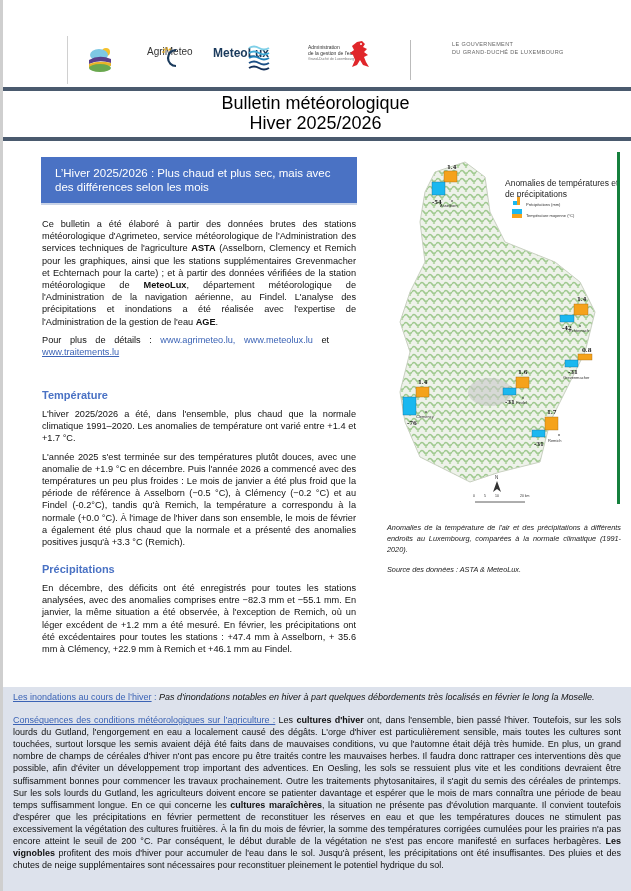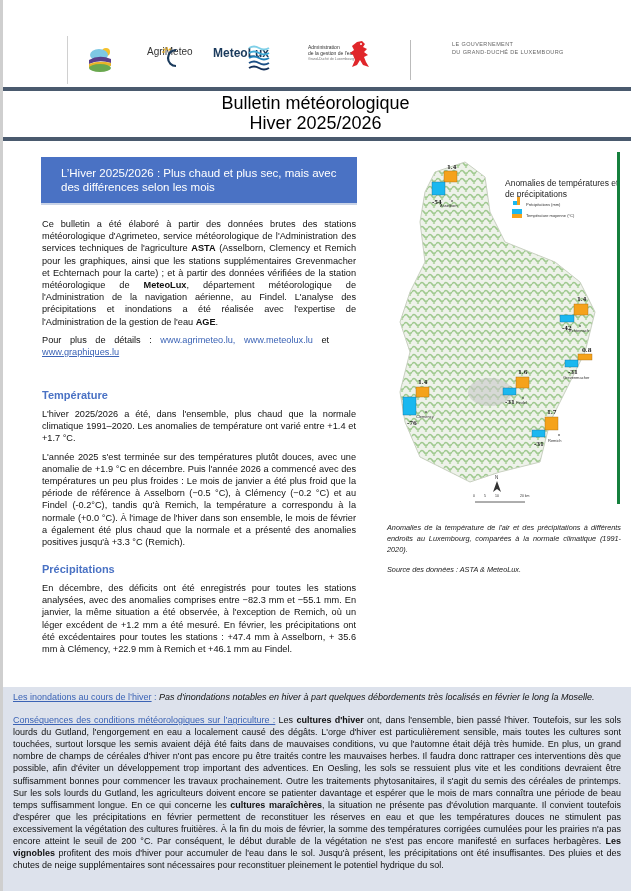--- a/index.html
+++ b/index.html
@@ -18,21 +18,21 @@
   .lt-meteo { font-size: 12px; font-weight: bold; color: #1a3a5c; }
   .lt-small { font-size: 5px; line-height: 6px; color: #333; }
   .lt-gov { font-size: 5.5px; line-height: 8px; color: #666; letter-spacing: 0.4px; }
   .gov-sep { width: 1px; height: 40px; background: #bbb; margin: 0 10px 0 8px; }
   
   .rule { position: absolute; left: 3px; width: 628px; height: 4px; background: #4a5a6e; }
   .rule-top { top: 87px; }
   .rule-bottom { top: 137px; }
   .title { position: absolute; top: 93px; left: 0; width: 631px; text-align: center; font-weight: normal; font-size: 18px; line-height: 20px; color: #000; }
   
-  .banner { position: absolute; left: 41px; top: 157px; width: 316px; height: 46px; background: #4a72c4; color: #fff; font-size: 11.5px; line-height: 14px; padding: 9px 20px; }
+  .banner { position: absolute; left: 41px; top: 157px; width: 316px; height: 46px; background: #4a72c4; color: #fff; font-size: 11.5px; line-height: 14px; padding: 9px 14px; }
   .banner-shadow { position: absolute; left: 41px; top: 203px; width: 316px; height: 2px; background: #c9d3e6; }
   .col { position: absolute; left: 42px; width: 314px; font-size: 9.2px; line-height: 12.2px; text-align: justify; color: #111; }
   .col p { margin-bottom: 6px; }
   .col b { font-weight: bold; }
   .link { color: #3b63b5; }
   .link-u { color: #3b63b5; text-decoration: underline; }
   .h2 { position: absolute; left: 42px; font-size: 11px; color: #4a72c4; font-weight: bold; text-align: right; }
   
   .map-frame { position: absolute; left: 380px; top: 152px; width: 240px; height: 352px; border-right: 3px solid #15803d; background: #fff; overflow: hidden; }
   .caption { position: absolute; left: 387px; top: 522px; width: 234px; font-size: 7.3px; line-height: 11px; font-style: italic; text-align: justify; color: #222; }
@@ -109,21 +109,21 @@
   <div>Bulletin météorologique</div>
   <div>Hiver 2025/2026</div>
 </div>
 <div class="rule rule-bottom"></div>
 
 <div class="banner">L’Hiver 2025/2026 : Plus chaud et plus sec, mais avec des différences selon les mois</div>
 <div class="banner-shadow"></div>
 
 <div class="col" style="top:218px;">
   <p><span>Ce bulletin a été élaboré à partir des données brutes des stations météorologique d'Agrimeteo, service météorologique de l'Administration des services techniques de l'agriculture </span><b>ASTA</b><span> (Asselborn, Clemency et Remich pour les graphiques, ainsi que les stations supplémentaires Grevenmacher et Echternach pour la carte) ; et à partir des données vérifiées de la station météorologique de </span><b>MeteoLux</b><span>, département météorologique de l'Administration de la navigation aérienne, au Findel. L'analyse des précipitations et inondations a été réalisée avec l'expertise de l'Administration de la gestion de l'eau </span><b>AGE</b><span>.</span></p>
-  <p style="word-spacing:6px;"><span>Pour plus de détails : </span><span class="link">www.agrimeteo.lu,</span> <span class="link">www.meteolux.lu</span><span> et </span><br><span class="link-u" style="word-spacing:0;">www.graphiques.lu</span></p>
+  <p style="word-spacing:6px;"><span>Pour plus de détails : </span><span class="link">www.agrimeteo.lu,</span> <span class="link">www.meteolux.lu</span><span> et </span><br><span class="link-u" style="word-spacing:0;">www.traitements.lu</span></p>
 </div>
 
 <div class="h2" style="top:389px;">Température</div>
 <div class="col" style="top:408px;">
   <p>L'hiver 2025/2026 a été, dans l'ensemble, plus chaud que la normale climatique 1991–2020. Les anomalies de température ont varié entre +1.4 et +1.7 °C.</p>
   <p>L'année 2025 s'est terminée sur des températures plutôt douces, avec une anomalie de +1.9 °C en décembre. Puis l'année 2026 a commencé avec des températures un peu plus froides : Le mois de janvier a été plus froid que la période de référence à Asselborn (−0.5 °C), à Clémency (−0.2 °C) et au Findel (-0.2°C), tandis qu'à Remich, la température a correspondu à la normale (+0.0 °C). À l'image de l'hiver dans son ensemble, le mois de février a également été plus chaud que la normale et a présenté des anomalies positives jusqu'à +3.3 °C (Remich).</p>
 </div>
 
 <div class="h2" style="top:563px;">Précipitations</div>
 <div class="col" style="top:582px;">

